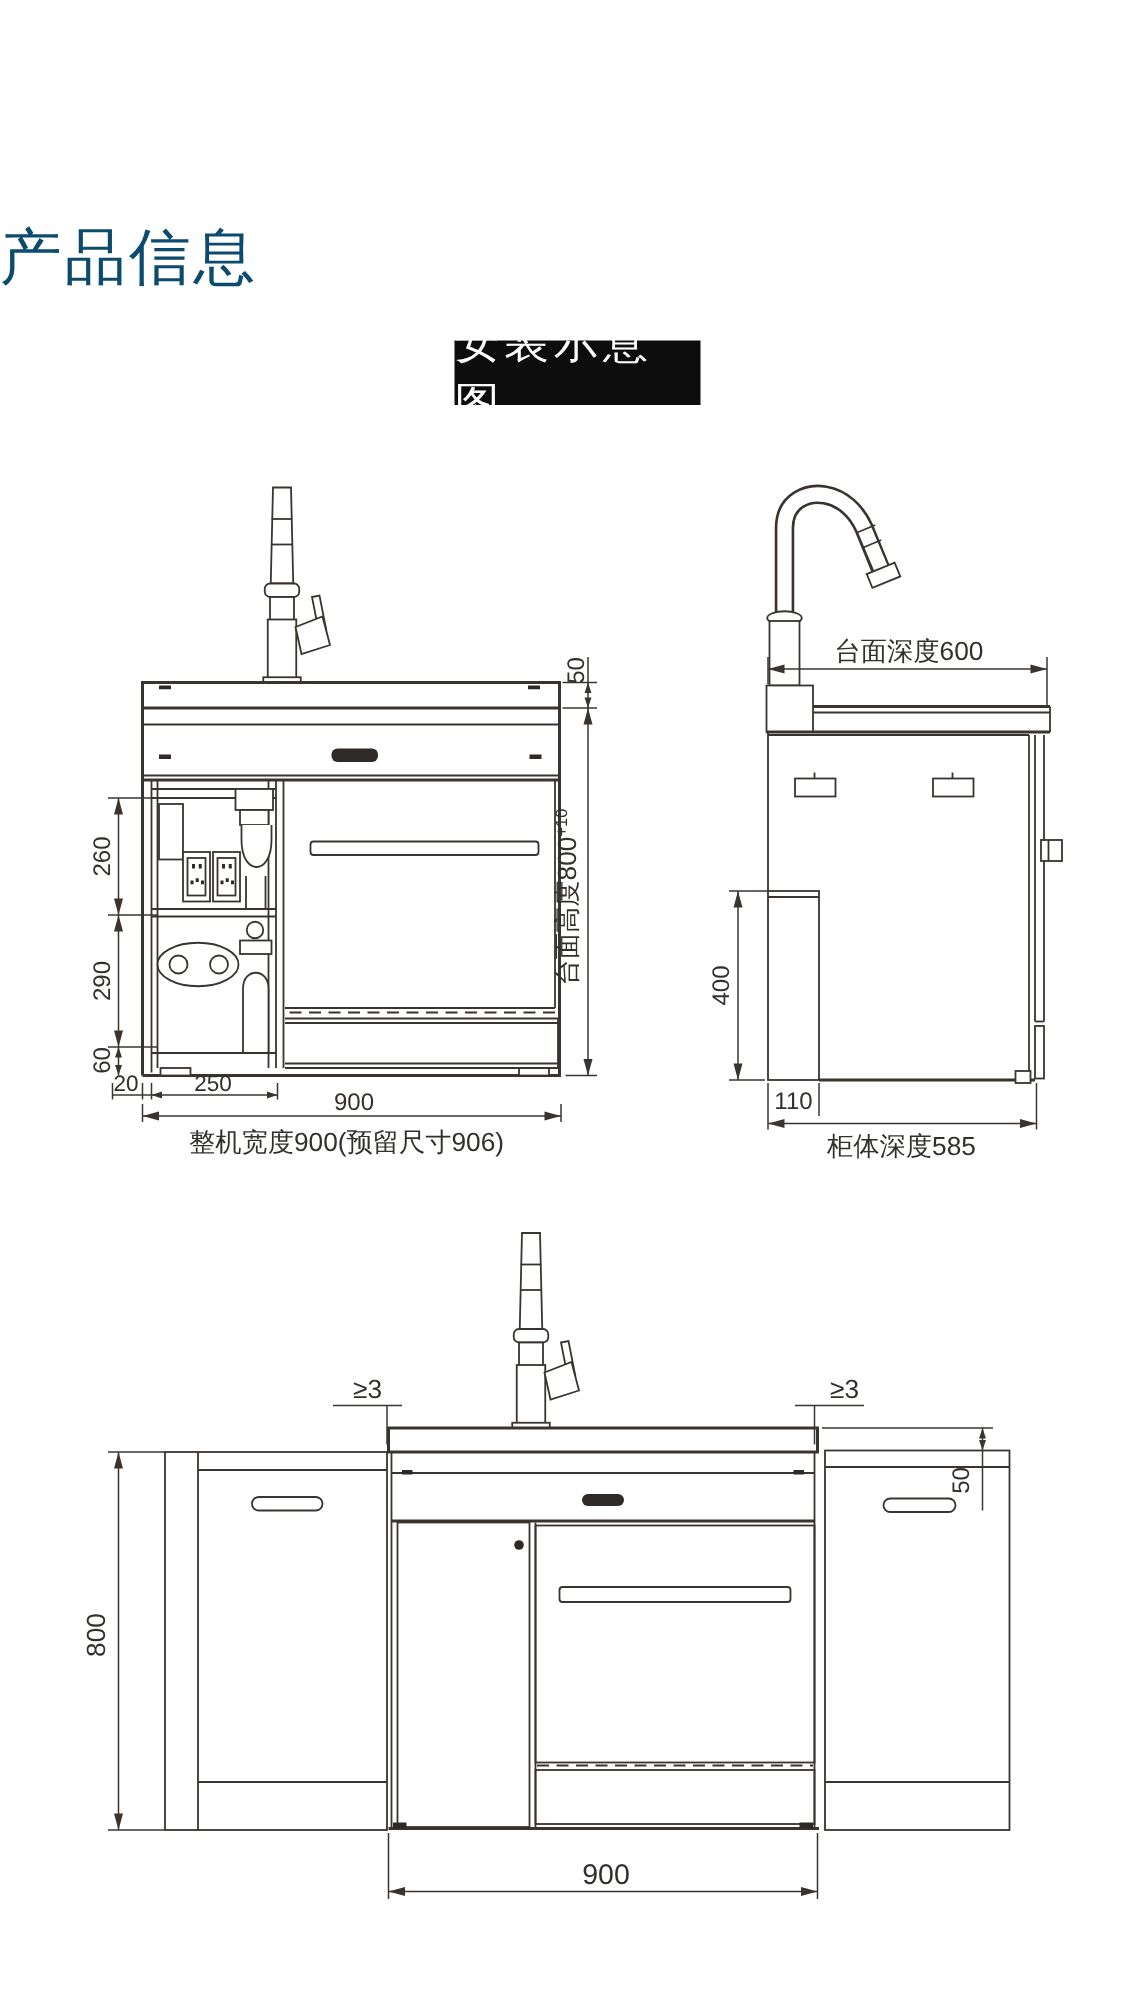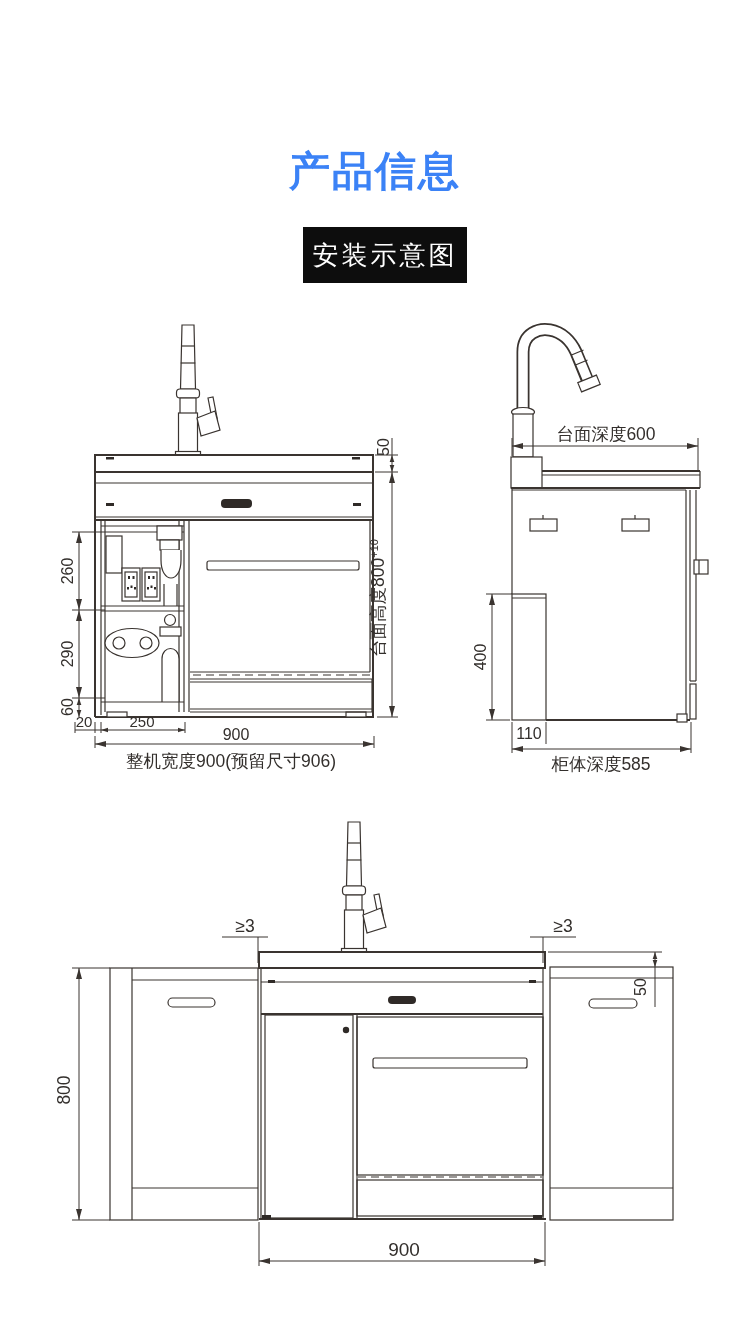--- a/index.html
+++ b/index.html
@@ -1,20 +1,20 @@
 <!DOCTYPE html>
 <html><head>
 <meta charset="utf-8">
 <style>
 *{margin:0;padding:0;box-sizing:border-box}
 html,body{background:#fff}
 body{font-family:"Liberation Sans",sans-serif}
 .canvas{position:relative;width:750px;height:1335px;background:#fff;overflow:hidden;margin:0 auto}
-.title{position:absolute;top:144px;left:0;width:100%;text-align:center;font-size:41px;font-weight:700;color:#3b82f6;letter-spacing:2px}
-.badge{position:absolute;left:303px;top:227px;width:164px;height:56px;background:#0d0d0d;color:#ffffff;font-size:26px;letter-spacing:3px;display:flex;align-items:center;justify-content:center}
+.title{position:absolute;top:144px;left:0;width:100%;font-size:41px;font-weight:400;color:#0c4a6e;letter-spacing:2px}
+.badge{position:absolute;left:303px;top:227px;width:164px;height:43px;background:#0d0d0d;color:#ffffff;font-size:30px;letter-spacing:3px;display:flex;align-items:center;justify-content:center}
 svg.draw{position:absolute;left:0;top:0}
 .ln{stroke:#3a3430;stroke-width:1.2;fill:none}
 .lw{stroke:#3a3430;stroke-width:1.2;fill:#ffffff}
 .lk{stroke:#3a3430;stroke-width:2;fill:none}
 .dk{fill:#2f2a27;stroke:none}
 .dl{stroke:#3a3430;stroke-width:1;fill:none}
 text{font-family:"Liberation Sans",sans-serif;fill:#332f2c}
 .dim{font-size:16px}
 .dimS{font-size:15px}
 .lab{font-size:17.5px}

